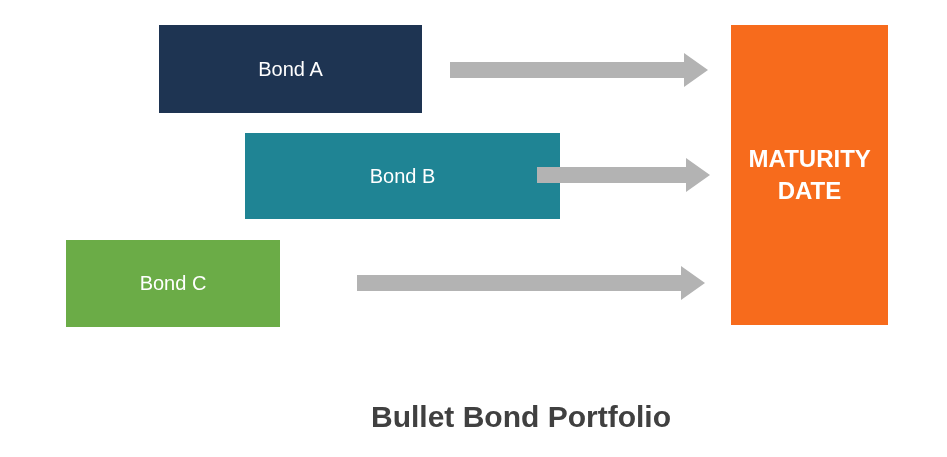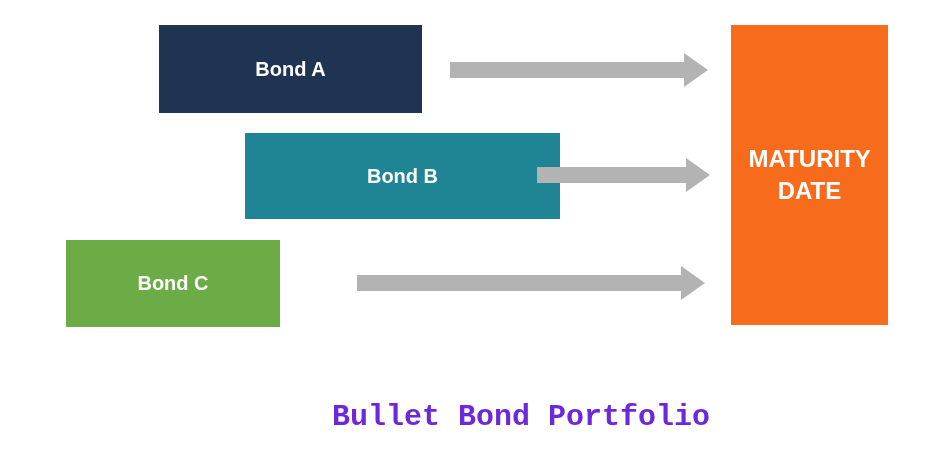--- a/index.html
+++ b/index.html
@@ -15,21 +15,21 @@
     background: #ffffff;
     overflow: hidden;
   }
   .bond {
     position: absolute;
     display: flex;
     align-items: center;
     justify-content: center;
     color: #ffffff;
     font-size: 20px;
-    font-weight: 700;
+    font-weight: 400;
   }
   .bond-a { left: 159px; top: 25px;  width: 263px; height: 88px; }
   .bond-b { left: 245px; top: 133px; width: 315px; height: 86px; }
   .bond-c { left: 66px;  top: 240px; width: 214px; height: 87px; }
 
   .maturity {
     position: absolute;
     left: 731px; top: 25px;
     width: 157px; height: 300px;
     display: flex;
@@ -99,15 +99,15 @@
 
   <div class="arrow arrow-3">
     <div class="arrow-shaft" style="background: rgb(179, 179, 179);"></div>
     <div class="arrow-head" style="background: rgb(179, 179, 179);"></div>
   </div>
 
   <div class="maturity" style="background: rgb(247, 107, 28);">
     <span class="maturity-text">MATURITY DATE</span>
   </div>
 
-  <div class="diagram-title" style="color: #6d28d9; font-family: Liberation Mono, monospace;">Bullet Bond Portfolio</div>
+  <div class="diagram-title" style="color: #404040;">Bullet Bond Portfolio</div>
 
 </div>
 
 </body></html>

